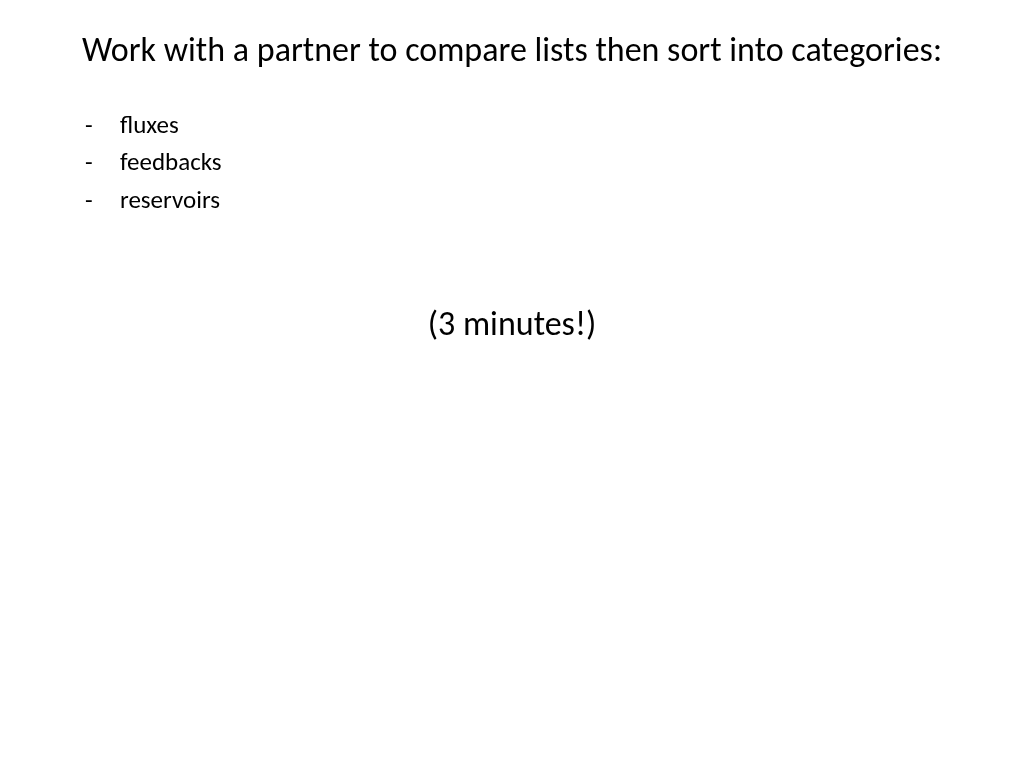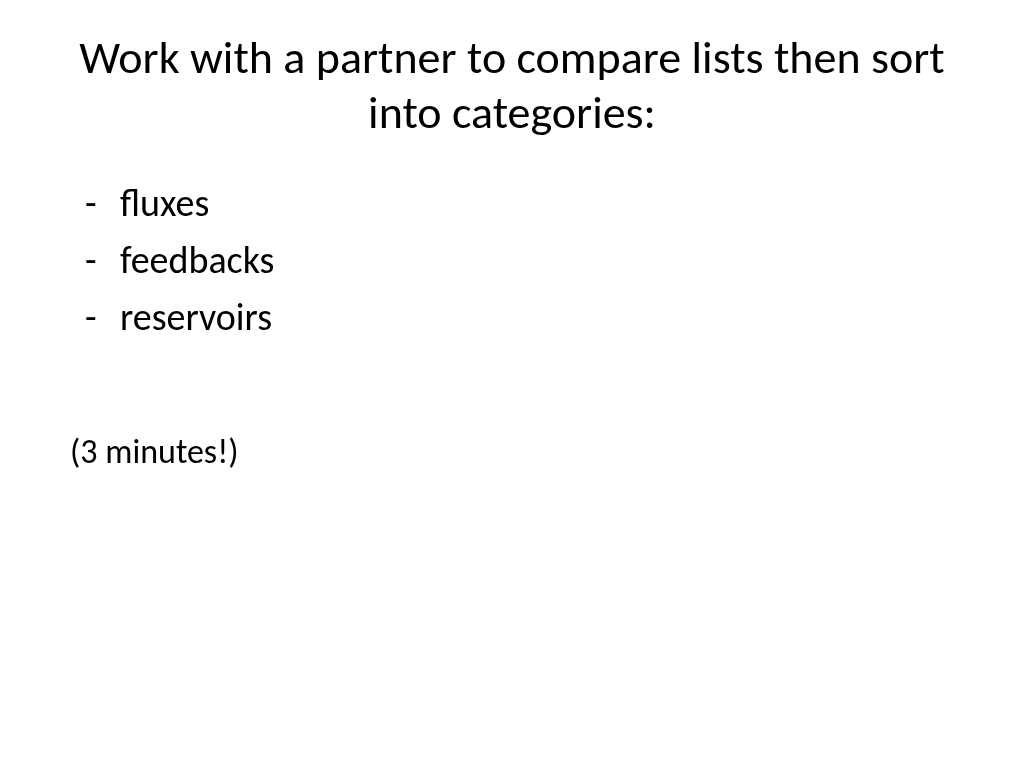--- a/index.html
+++ b/index.html
@@ -14,43 +14,44 @@
       font-family: Calibri, 'Segoe UI', Arial, sans-serif;
       color: #000000;
       overflow: hidden;
     }
     .slide {
       width: 100%;
       height: 100%;
       padding: 30px 70px;
     }
     .title {
-      font-size: 46px;
+      font-size: 34px;
       font-weight: 400;
       text-align: center;
       line-height: 1.2;
       margin-bottom: 35px;
     }
     .bullet-list {
       list-style: none;
       padding-left: 15px;
     }
     .bullet-list li {
-      font-size: 38px;
+      font-size: 25px;
       line-height: 1.5;
       position: relative;
       padding-left: 35px;
     }
     .bullet-list li::before {
       content: "-";
       position: absolute;
       left: 0;
     }
     .timer {
       font-size: 34px;
+      text-align: center;
       margin-top: 85px;
     }
   </style>
 </head>
 <body>
 
 <div class="slide">
   <h1 class="title">Work with a partner to compare lists then sort into categories:</h1>
   <ul class="bullet-list">
     <li>fluxes</li>

